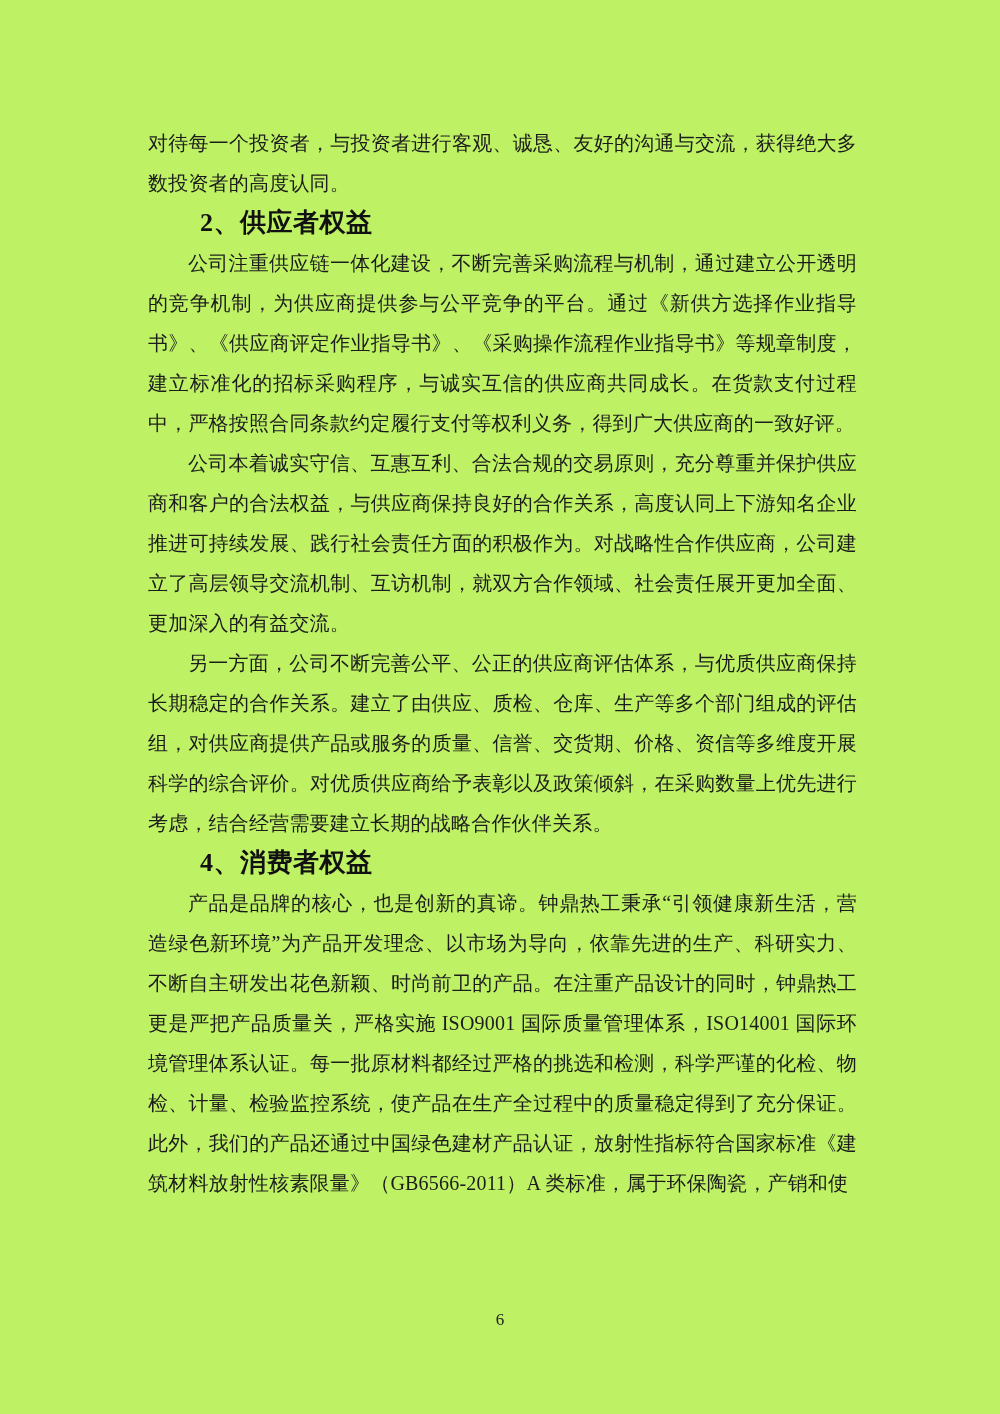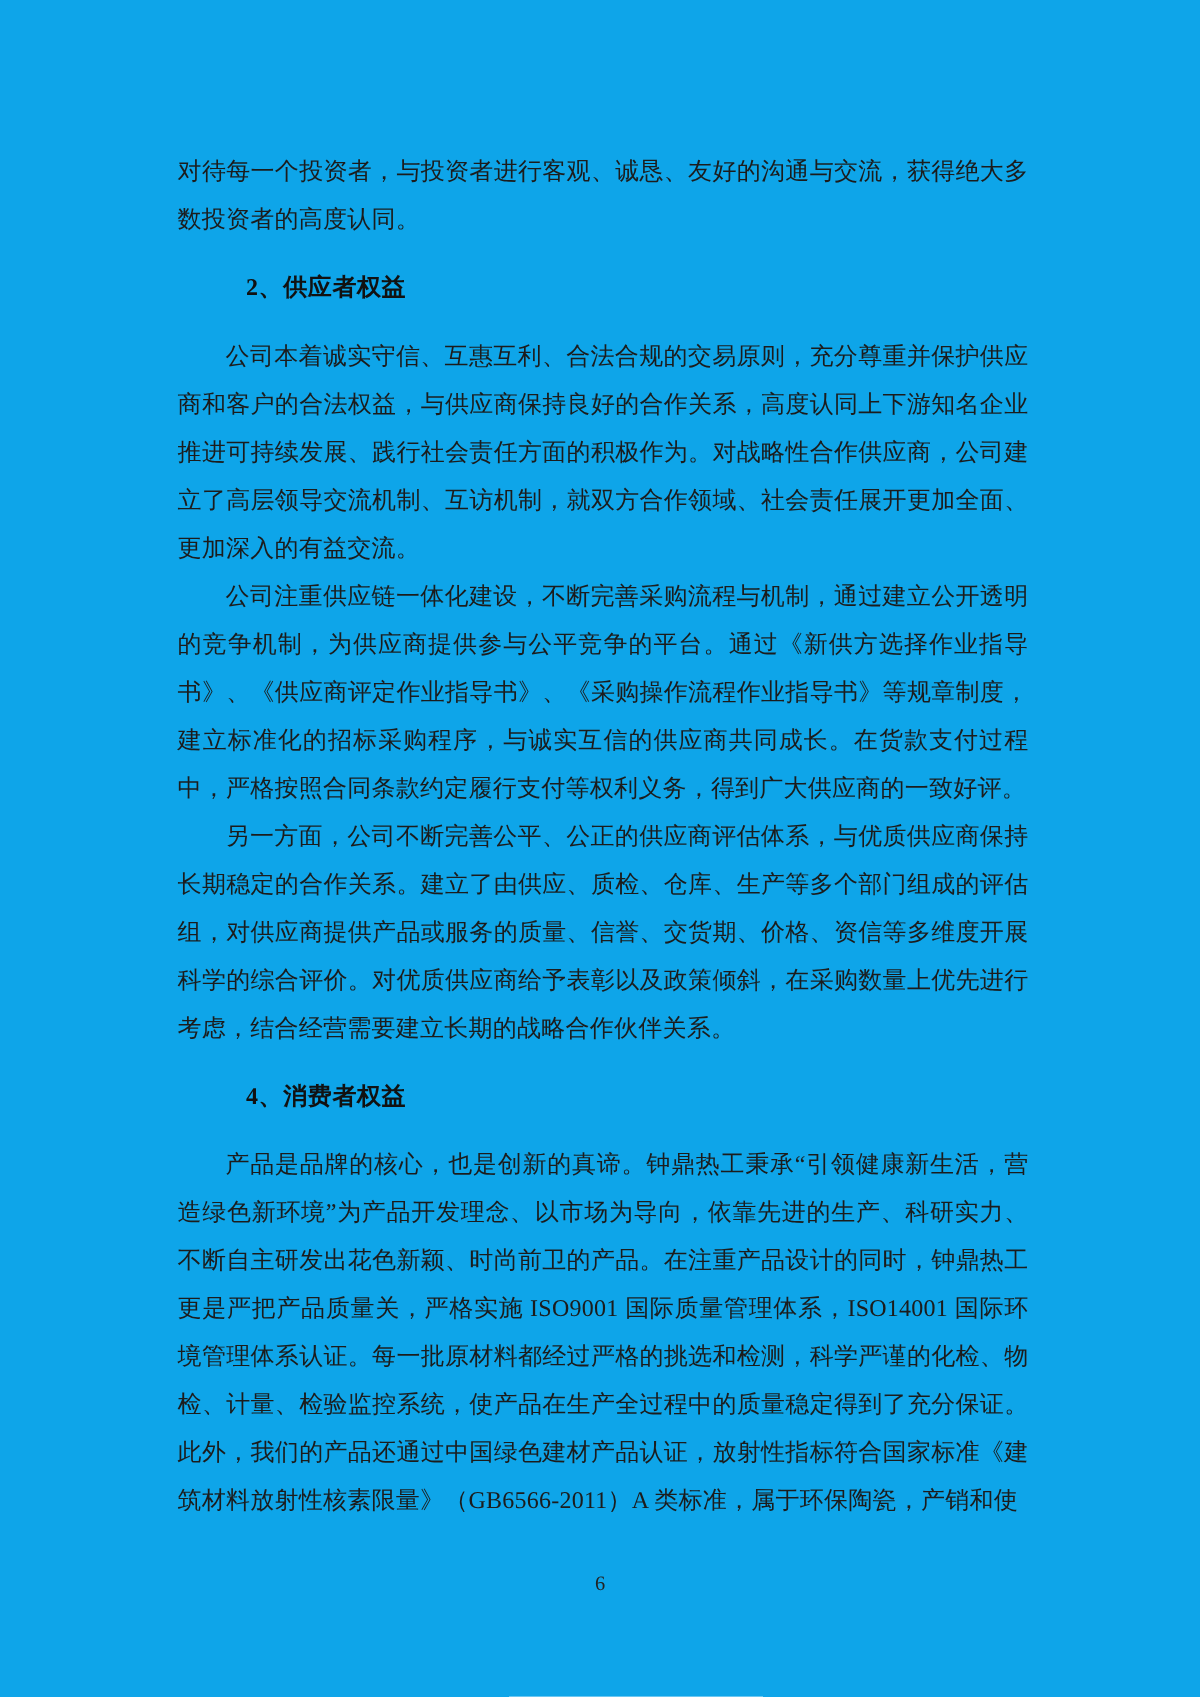--- a/index.html
+++ b/index.html
@@ -4,21 +4,21 @@
 <style>
   html, body {
     margin: 0;
     padding: 0;
     background: #ffffff;
   }
   .page {
     position: relative;
     width: 1000px;
     height: 1414px;
-    background: #0ea5e9;
+    background: #bef264;
     overflow: hidden;
     font-family: "Liberation Serif", "DejaVu Serif", serif;
     color: #1c1c1c;
   }
   .content {
     position: absolute;
     left: 148px;
     top: 123px;
     width: 709px;
   }
@@ -28,22 +28,22 @@
     line-height: 40px;
     text-align: justify;
     text-indent: 2em;
     letter-spacing: 0.2px;
     color: #1c1c1c;
   }
   .no-indent {
     text-indent: 0;
   }
   .section-heading {
-    margin: 17px;
-    font-size: 20px;
+    margin: 0;
+    font-size: 26px;
     line-height: 40px;
     font-weight: 700;
     text-indent: 2em;
     color: #111111;
     letter-spacing: 0.5px;
   }
   .page-number {
     position: absolute;
     top: 1308px;
     left: 0;
@@ -57,23 +57,23 @@
 </head>
 <body>
 
 <div class="page">
   <div class="content">
 
     <p class="body-para no-indent">对待每一个投资者，与投资者进行客观、诚恳、友好的沟通与交流，获得绝大多数投资者的高度认同。</p>
 
     <h2 class="section-heading">2、供应者权益</h2>
 
+    <p class="body-para">公司注重供应链一体化建设，不断完善采购流程与机制，通过建立公开透明的竞争机制，为供应商提供参与公平竞争的平台。通过《新供方选择作业指导书》、《供应商评定作业指导书》、《采购操作流程作业指导书》等规章制度，建立标准化的招标采购程序，与诚实互信的供应商共同成长。在货款支付过程中，严格按照合同条款约定履行支付等权利义务，得到广大供应商的一致好评。</p>
+
     <p class="body-para">公司本着诚实守信、互惠互利、合法合规的交易原则，充分尊重并保护供应商和客户的合法权益，与供应商保持良好的合作关系，高度认同上下游知名企业推进可持续发展、践行社会责任方面的积极作为。对战略性合作供应商，公司建立了高层领导交流机制、互访机制，就双方合作领域、社会责任展开更加全面、更加深入的有益交流。</p>
-
-    <p class="body-para">公司注重供应链一体化建设，不断完善采购流程与机制，通过建立公开透明的竞争机制，为供应商提供参与公平竞争的平台。通过《新供方选择作业指导书》、《供应商评定作业指导书》、《采购操作流程作业指导书》等规章制度，建立标准化的招标采购程序，与诚实互信的供应商共同成长。在货款支付过程中，严格按照合同条款约定履行支付等权利义务，得到广大供应商的一致好评。</p>
 
     <p class="body-para">另一方面，公司不断完善公平、公正的供应商评估体系，与优质供应商保持长期稳定的合作关系。建立了由供应、质检、仓库、生产等多个部门组成的评估组，对供应商提供产品或服务的质量、信誉、交货期、价格、资信等多维度开展科学的综合评价。对优质供应商给予表彰以及政策倾斜，在采购数量上优先进行考虑，结合经营需要建立长期的战略合作伙伴关系。</p>
 
     <h2 class="section-heading">4、消费者权益</h2>
 
 
     <p class="body-para">产品是品牌的核心，也是创新的真谛。钟鼎热工秉承“引领健康新生活，营造绿色新环境”为产品开发理念、以市场为导向，依靠先进的生产、科研实力、不断自主研发出花色新颖、时尚前卫的产品。在注重产品设计的同时，钟鼎热工更是严把产品质量关，严格实施 ISO9001 国际质量管理体系，ISO14001 国际环境管理体系认证。每一批原材料都经过严格的挑选和检测，科学严谨的化检、物检、计量、检验监控系统，使产品在生产全过程中的质量稳定得到了充分保证。此外，我们的产品还通过中国绿色建材产品认证，放射性指标符合国家标准《建筑材料放射性核素限量》（GB6566-2011）A 类标准，属于环保陶瓷，产销和使</p>
 
   </div>
 

